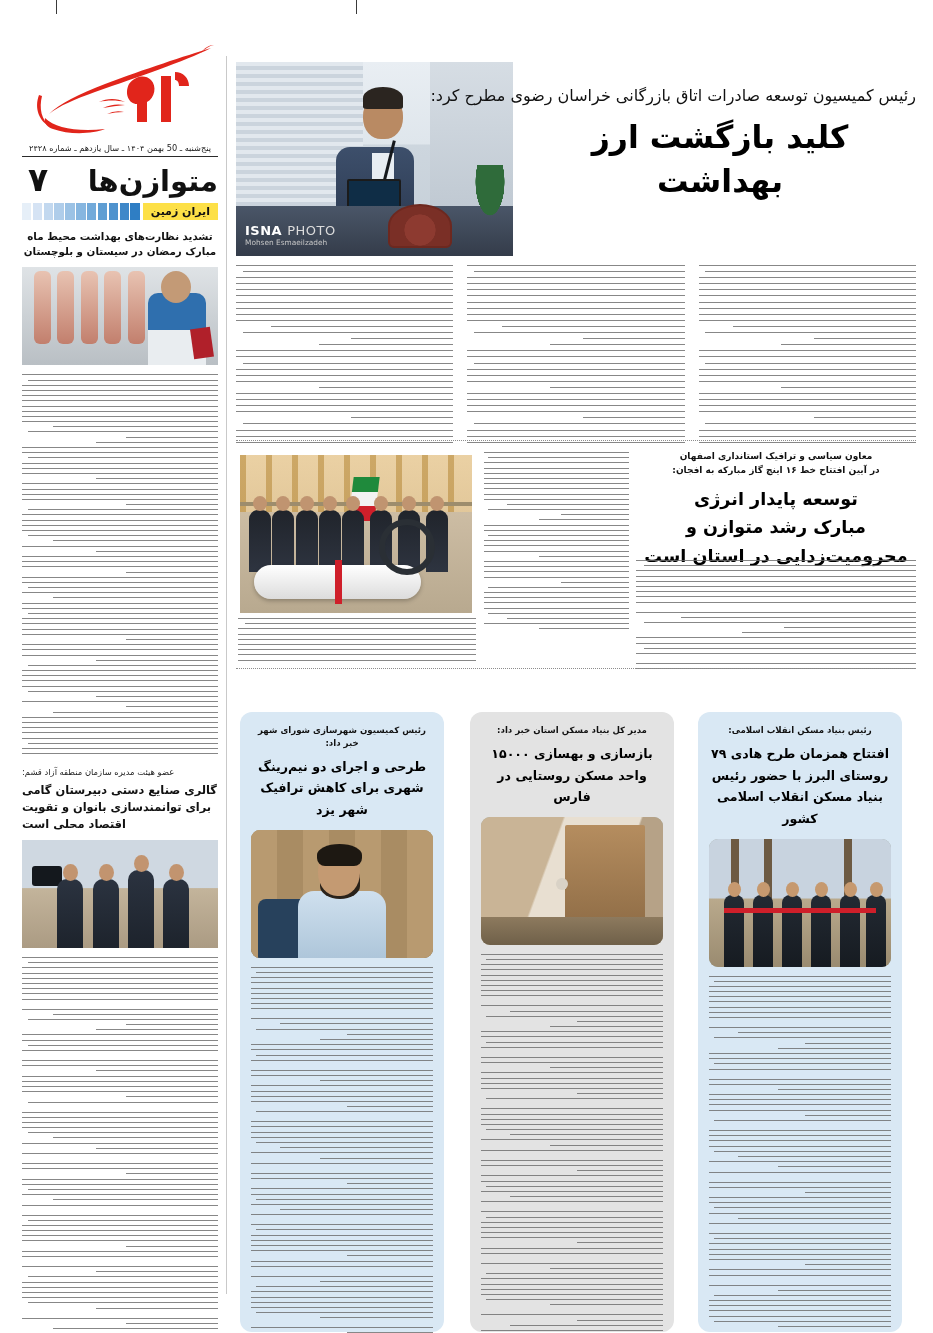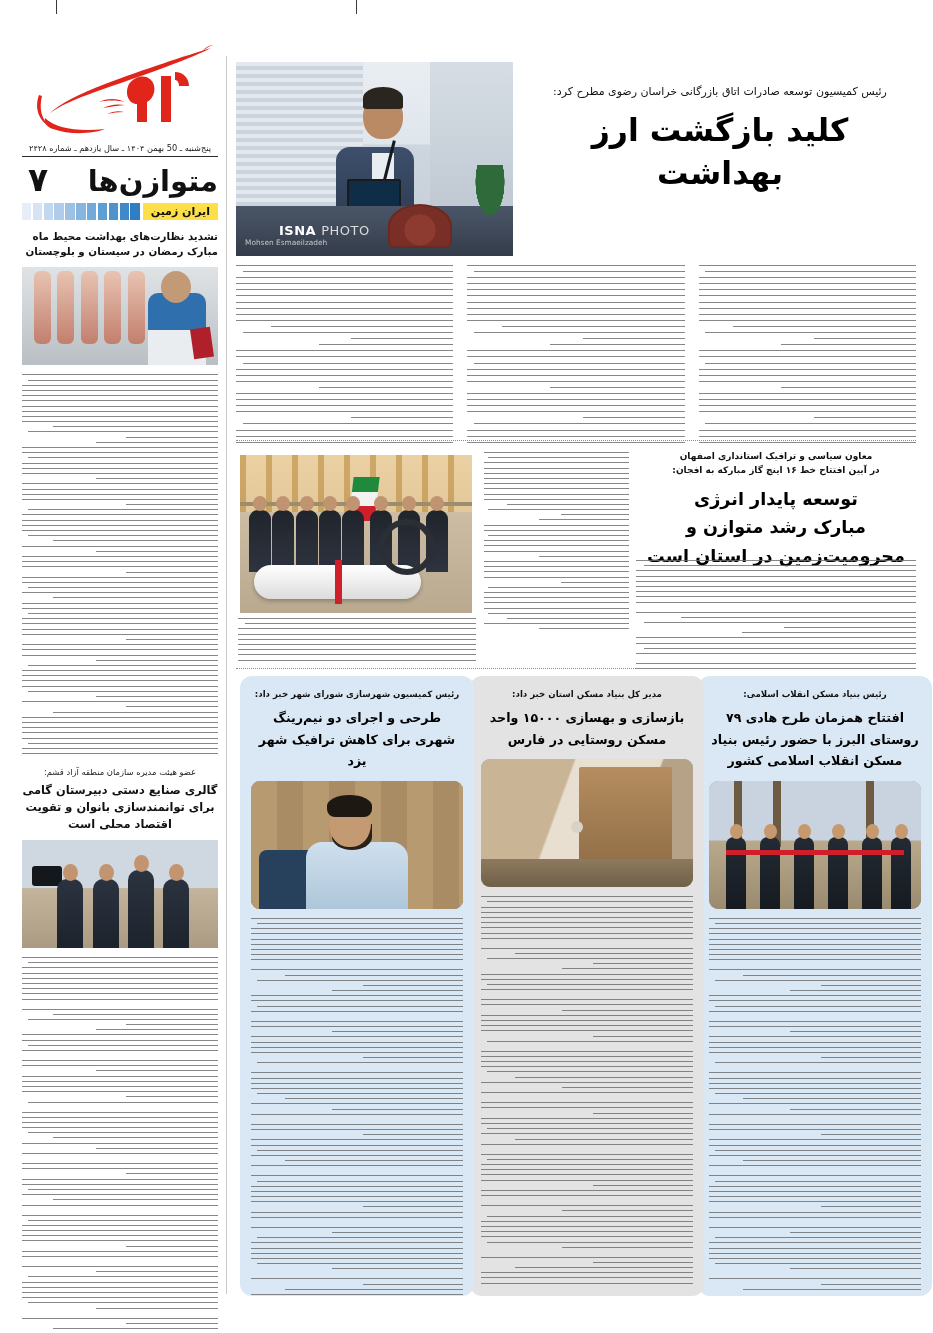--- a/index.html
+++ b/index.html
@@ -125,41 +125,42 @@
     gap: 1.5px;
     padding-right: 3px;
   }
   .ribbon-bars span { flex: 1; display: block; }
 
   .rail-kicker {
     margin-top: 9px;
     font-size: 10.3px;
     font-weight: bold;
     color: #111;
+    text-align: center;
     line-height: 1.55;
     direction: rtl;
   }
 
   .rail-photo {
     margin-top: 7px;
     width: 100%;
     height: 98px;
     position: relative;
     overflow: hidden;
     background: #b9a694;
   }
   .rail-photo2 { height: 108px; background: #a9b2bd; }
 
   .rail-body {
     margin-top: 9px;
   }
 
   .rail-head2 {
     margin-top: 12px;
-    text-align: center;
+    text-align: left;
     direction: rtl;
   }
   .rail-head2 .over {
     font-size: 8.4px;
     color: #222;
     line-height: 1.5;
     margin-bottom: 3px;
   }
   .rail-head2 .main {
     font-size: 11.4px;
@@ -184,21 +185,20 @@
     bottom: 9px;
     line-height: 1.1;
     z-index: 4;
   }
   .isna-credit .isna-main {
     font-size: 13px;
     font-weight: bold;
     color: #ffffff;
     letter-spacing: .5px;
     direction: ltr;
-    margin-left: 34px;
   }
   .isna-credit .isna-main em {
     font-style: normal;
     font-weight: normal;
     color: #dcdcdc;
   }
   .isna-credit .isna-sub {
     font-size: 7.4px;
     color: #c6c6c6;
     direction: ltr;
@@ -207,21 +207,21 @@
 
   .lead-head {
     position: absolute;
     left: 524px;
     top: 84px;
     width: 392px;
     text-align: center;
     direction: rtl;
   }
   .lead-over {
-    font-size: 11px;
+    font-size: 16px;
     color: #111;
     line-height: 1.45;
     white-space: nowrap;
   }
   .lead-title {
     font-size: 31.5px;
     font-weight: bold;
     color: #000;
     line-height: 1.38;
     margin-top: 9px;
@@ -307,22 +307,22 @@
   .cards-rule {
     position: absolute;
     left: 236px;
     top: 668px;
     width: 680px;
     border-top: 1px dotted #8d8d8d;
   }
 
   .card {
     position: absolute;
-    top: 676px;
-    width: 234px;
+    top: 712px;
+    width: 204px;
     height: 620px;
     border-radius: 12px;
     padding: 12px 11px 10px;
     direction: rtl;
   }
   .card-1 { left: 698px; background: #d9e8f4; }   
   .card-2 { left: 470px; background: #e3e3e3; }   
   .card-3 { left: 240px; background: #d9e8f4; }   
 
   .card-over {
@@ -999,21 +999,21 @@
   </div>
 
   <div class="mid-head">
     <div class="mid-over">
       <div>معاون سیاسی و ترافیک استانداری اصفهان</div>
       <div>در آیین افتتاح خط ۱۶ اینچ گاز مبارکه به افجان:</div>
     </div>
     <div class="mid-title">
       <div>توسعه پایدار انرژی</div>
       <div>مبارک رشد متوازن و</div>
-      <div>محرومیت‌زمین در استان است</div>
+      <div>محرومیت‌زدایی در استان است</div>
     </div>
   </div>
 
   <div class="mid-body">
     <span class="greek tight para-gap">
       <i></i>
         <i></i>
         <i></i>
         <i></i>
         <i></i>

